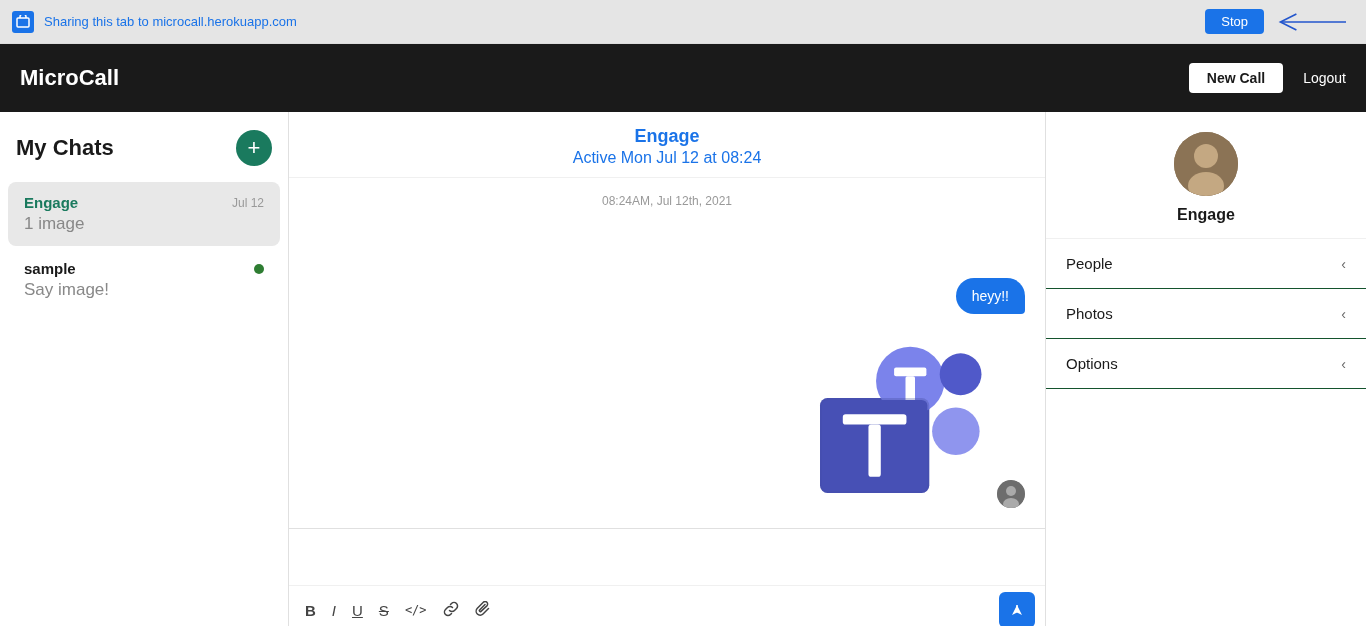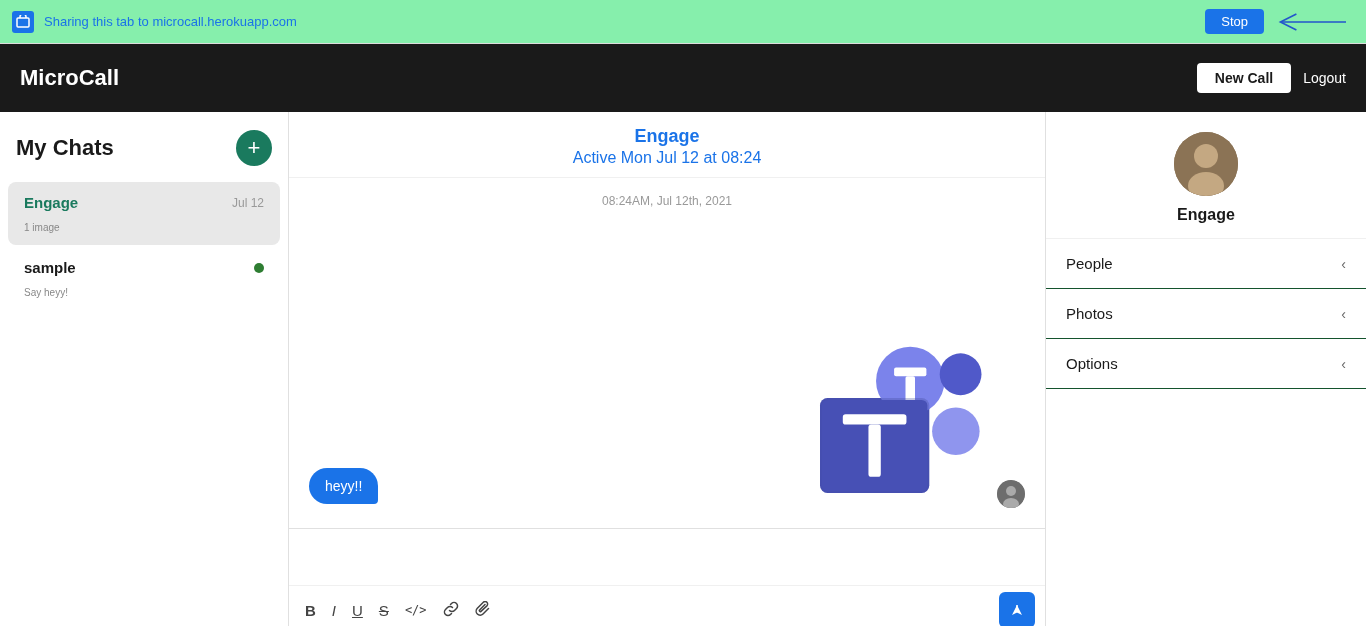--- a/index.html
+++ b/index.html
@@ -2,21 +2,21 @@
 <html><head>
   <meta charset="utf-8">
   <style>
     * { box-sizing: border-box; margin: 0; padding: 0; }
     body { font-family: -apple-system, BlinkMacSystemFont, 'Segoe UI', sans-serif; background: #fff; overflow: hidden; }
 
     
     .sharing-bar {
       display: flex;
       align-items: center;
-      background: #86efac;
+      background: #e5e5e5;
       border-bottom: 1px solid #ddd;
       padding: 6px 12px;
       height: 44px;
       gap: 10px;
     }
     .sharing-icon {
       width: 22px; height: 22px;
       background: #1a73e8;
       border-radius: 3px;
       display: flex; align-items: center; justify-content: center;
@@ -43,21 +43,21 @@
     .app-header {
       background: #1a1a1a;
       color: white;
       display: flex;
       align-items: center;
       padding: 0 20px;
       height: 68px;
       justify-content: space-between;
     }
     .app-title { font-size: 22px; font-weight: 700; color: white; }
-    .header-actions { display: flex; align-items: center; gap: 12px; }
+    .header-actions { display: flex; align-items: center; gap: 20px; }
     .new-call-btn {
       background: white;
       color: #1a1a1a;
       border: none;
       border-radius: 4px;
       padding: 7px 18px;
       font-size: 14px;
       font-weight: 600;
       cursor: pointer;
     }
@@ -108,21 +108,21 @@
       border-radius: 8px;
       margin: 2px 8px;
     }
     .chat-item.active { background: #e8e8e8; }
     .chat-item-top {
       display: flex; align-items: center; justify-content: space-between;
     }
     .chat-name { font-size: 15px; font-weight: 600; color: #1a1a1a; }
     .chat-name.active-chat { color: #1a7a5e; }
     .chat-date { font-size: 12px; color: #999; }
-    .chat-preview { font-size: 10px; color: #888; margin-top: 11px; }
+    .chat-preview { font-size: 17px; color: #888; margin-top: 3px; }
     .online-dot {
       width: 10px; height: 10px;
       background: #2e7d32;
       border-radius: 50%;
     }
 
     
     .chat-area {
       flex: 1;
       display: flex;
@@ -146,22 +146,22 @@
     }
     .message-date {
       text-align: center;
       font-size: 12px;
       color: #999;
       margin-bottom: 16px;
     }
     .messages-wrapper {
       flex: 1;
       display: flex;
-      flex-direction: row;
-      justify-content: space-between;
+      flex-direction: column;
+      justify-content: flex-end;
     }
     .message-row {
       display: flex;
       justify-content: flex-end;
       margin-bottom: 8px;
       align-items: flex-end;
       gap: 6px;
     }
     .message-bubble {
       background: #1a73e8;
@@ -311,21 +311,21 @@
         <span class="chat-date">Jul 12</span>
       </div>
       <div class="chat-preview">1 image</div>
     </div>
 
     <div class="chat-item">
       <div class="chat-item-top">
         <span class="chat-name">sample</span>
         <div class="online-dot"></div>
       </div>
-      <div class="chat-preview">Say heyy!</div>
+      <div class="chat-preview">Say image!</div>
     </div>
   </div>
 
   <div class="chat-area">
     <div class="chat-header">
       <div class="chat-header-name">Engage</div>
       <div class="chat-header-status">Active Mon Jul 12 at 08:24</div>
     </div>
 
     <div class="chat-messages">

